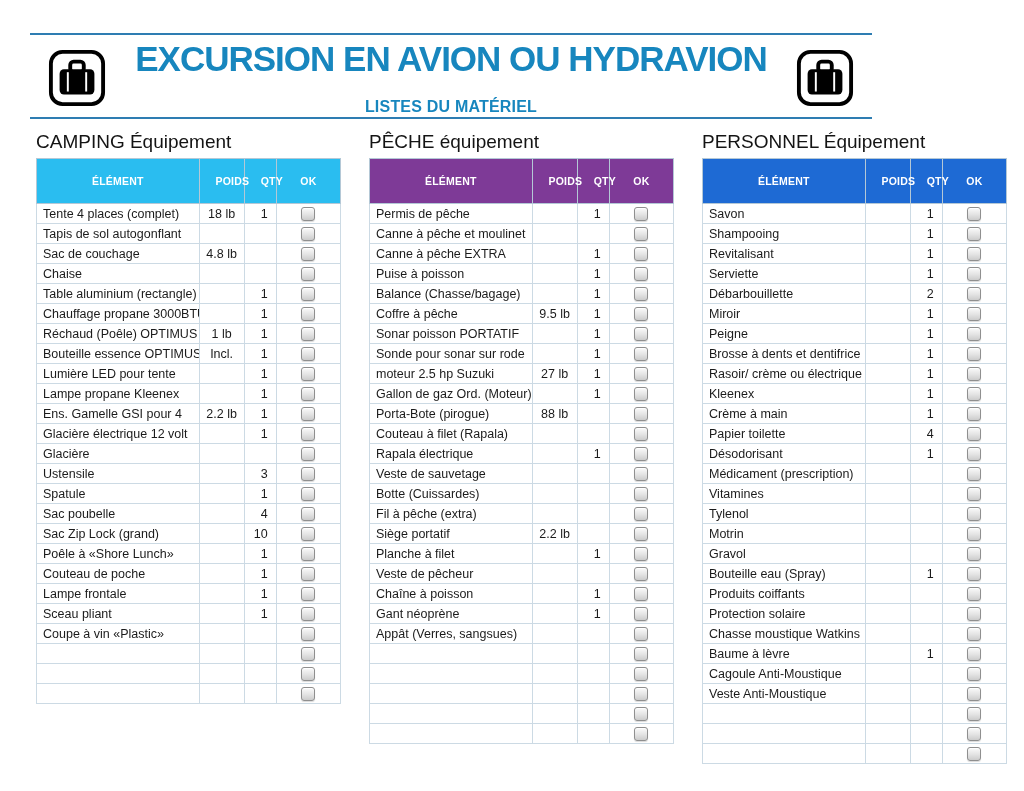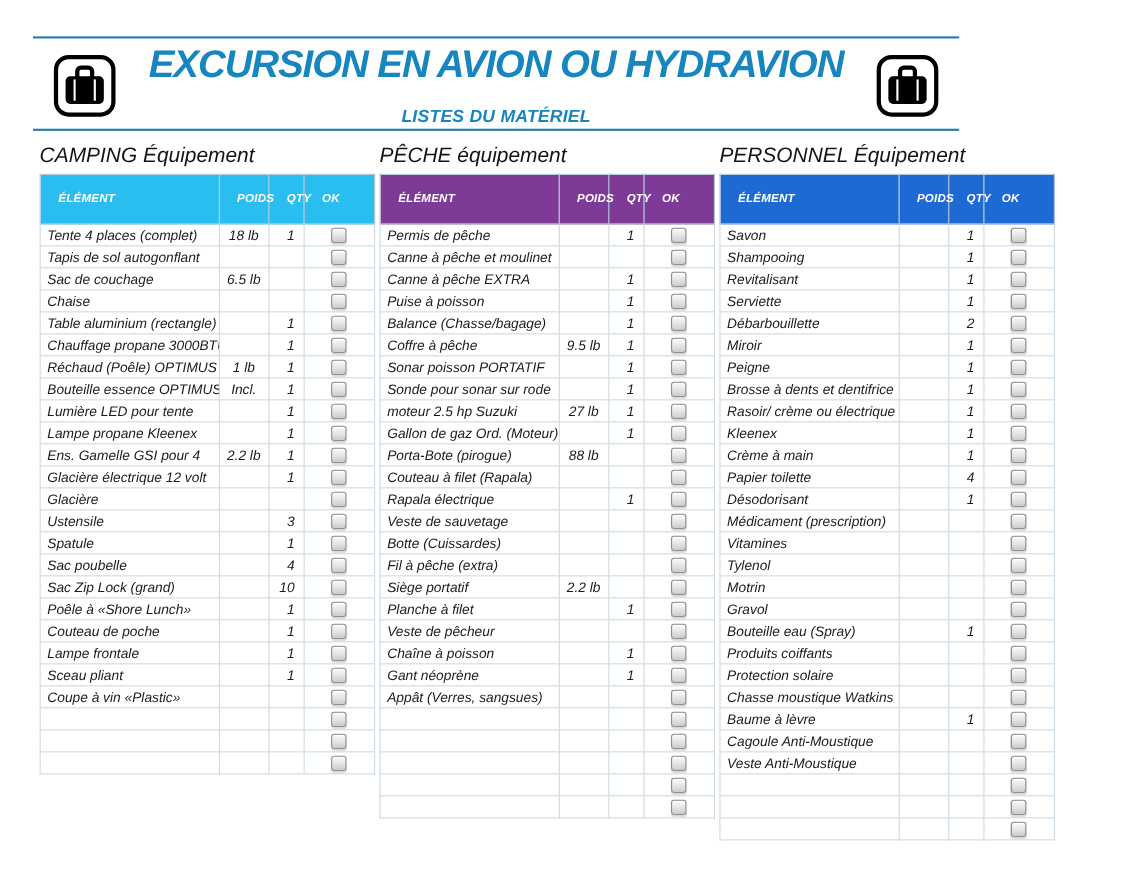--- a/index.html
+++ b/index.html
@@ -4,21 +4,21 @@
 <style>
   * { box-sizing: border-box; }
   html, body { margin: 0; padding: 0; }
   body {
     width: 1024px; height: 791px;
     background: #ffffff;
     font-family: "Liberation Sans", sans-serif;
     color: #1b1b1b;
     overflow: hidden;
   }
-  .page { position: relative; width: 902px; height: 791px; background: #fff; font-style: italic; }
+  .page { position: relative; width: 902px; height: 791px; background: #fff; }
 
   .rule { position: absolute; left: 30px; right: 30px; height: 2px; background: #2e7db2; }
   .top-rule { top: 33px; }
   .header-rule { top: 117px; }
 
   header {
     position: absolute; top: 40px; left: 48px; right: 48px; height: 76px;
     display: flex; align-items: center;
   }
   .icon-box { width: 58px; height: 58px; flex: 0 0 auto; }
@@ -30,39 +30,39 @@
     color: #1786be; line-height: 1.1;
   }
   .page-subtitle {
     margin-top: 20px;
     font-size: 16px; font-weight: bold; letter-spacing: 0.2px;
     color: #1786be;
   }
 
   main {
     position: absolute; top: 131px; left: 36px;
-    display: flex; gap: 4px;
+    display: flex; gap: 28px;
   }
   section { width: 305px; }
   .section-title {
     margin: 0 0 5px 0;
     font-size: 19px; font-weight: 400; color: #141414;
     letter-spacing: 0;
     white-space: nowrap;
   }
   table {
     border-collapse: collapse;
     width: 305px;
     border: 1px solid #b4c8d6;
     table-layout: fixed;
   }
   th {
     height: 21px;
     color: #ffffff; font-size: 10.5px; font-weight: bold;
-    text-align: left; letter-spacing: 0.2px;
+    text-align: center; letter-spacing: 0.2px;
     border: 1px solid #b4c8d6;
     padding: 16px;
   }
   td {
     height: 20px;
     font-size: 12.5px;
     border: 1px solid #ccdae4;
     padding: 0 4px;
     overflow: hidden; white-space: nowrap;
   }
@@ -141,21 +141,21 @@
               <td class="ok-cell"><span class="checkbox"></span></td>
             </tr>
             <tr>
               <td class="item-cell">Tapis de sol autogonflant</td>
               <td class="poids-cell"></td>
               <td class="qty-cell"></td>
               <td class="ok-cell"><span class="checkbox"></span></td>
             </tr>
             <tr>
               <td class="item-cell">Sac de couchage</td>
-              <td class="poids-cell">6.5 lb</td>
+              <td class="poids-cell">4.8 lb</td>
               <td class="qty-cell"></td>
               <td class="ok-cell"><span class="checkbox"></span></td>
             </tr>
             <tr>
               <td class="item-cell">Chaise</td>
               <td class="poids-cell"></td>
               <td class="qty-cell"></td>
               <td class="ok-cell"><span class="checkbox"></span></td>
             </tr>
             <tr>

